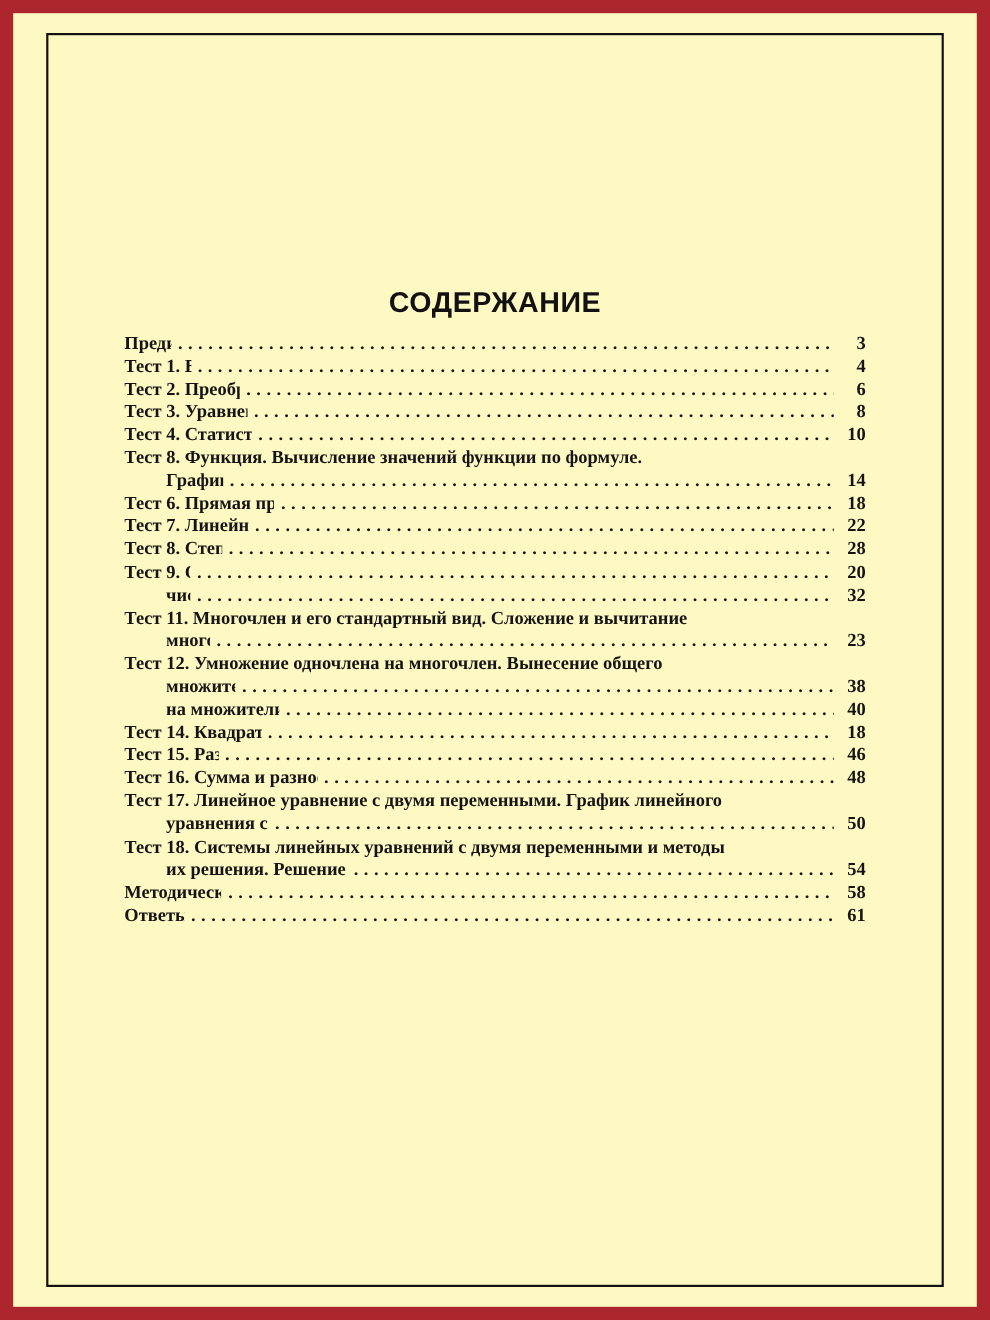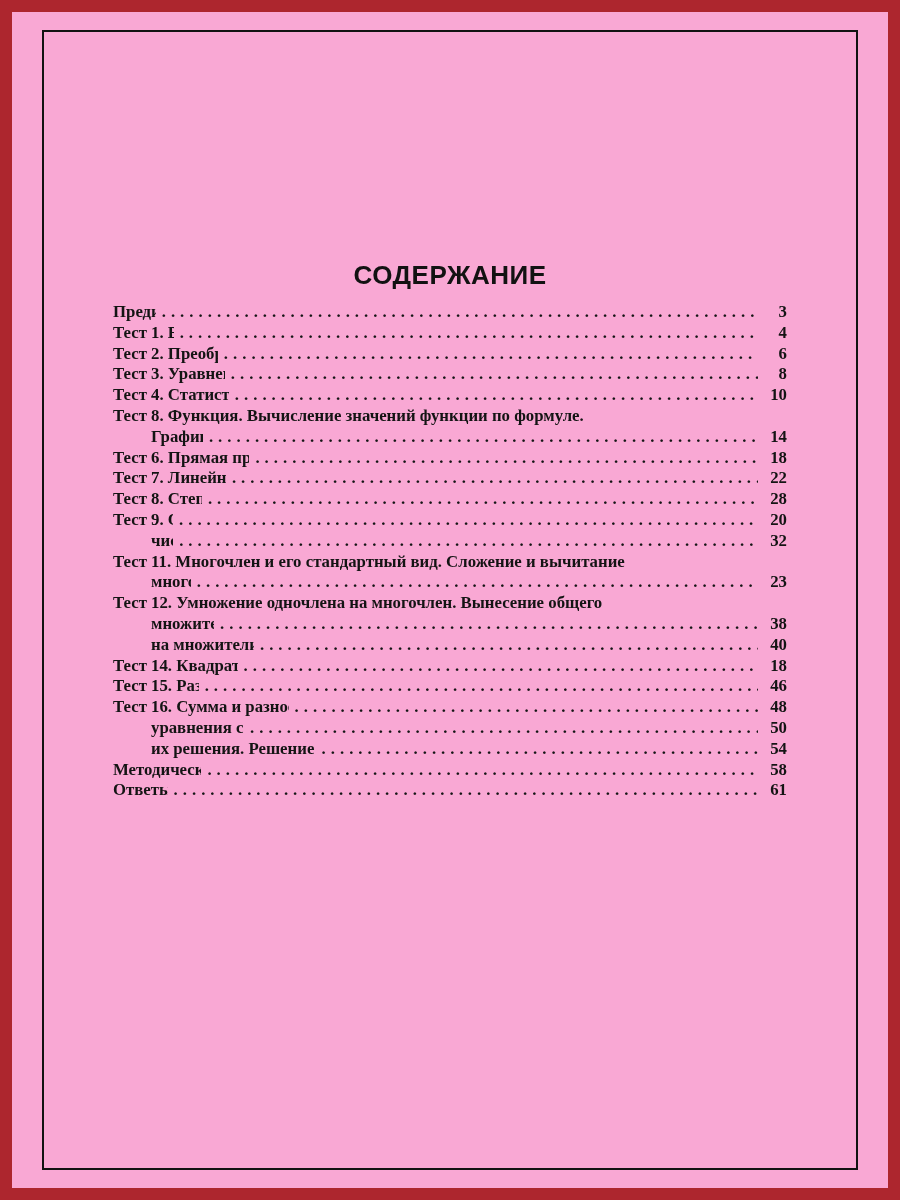--- a/index.html
+++ b/index.html
@@ -6,21 +6,21 @@
     margin: 0;
     padding: 0;
     width: 900px;
     height: 1200px;
     background: #ad262e;
     font-family: "Liberation Serif", serif;
   }
   .page {
     position: absolute;
     top: 12px; left: 12px; right: 12px; bottom: 12px;
-    background: #f9a8d4;
+    background: #fef9c3;
   }
   .inner-frame {
     position: absolute;
     top: 18px; left: 30px; right: 30px; bottom: 18px;
     border: 2px solid #121212;
     pointer-events: none;
   }
   .content {
     position: absolute;
     left: 101px;
@@ -167,24 +167,30 @@
         <div class="toc-row">
           <span class="toc-text">Тест 15. Разность квадратов</span>
           <span class="leader"></span>
           <span class="toc-page">46</span>
         </div>
         <div class="toc-row">
           <span class="toc-text">Тест 16. Сумма и разность кубов. Преобразование целых выражений</span>
           <span class="leader"></span>
           <span class="toc-page">48</span>
         </div>
+        <div class="toc-row">
+          <span class="toc-text">Тест 17. Линейное уравнение с двумя переменными. График линейного</span>
+        </div>
         <div class="toc-row cont">
           <span class="toc-text">уравнения с двумя переменными</span>
           <span class="leader"></span>
           <span class="toc-page">50</span>
+        </div>
+        <div class="toc-row">
+          <span class="toc-text">Тест 18. Системы линейных уравнений с двумя переменными и методы</span>
         </div>
         <div class="toc-row cont">
           <span class="toc-text">их решения. Решение задач с помощью систем линейных уравнений</span>
           <span class="leader"></span>
           <span class="toc-page">54</span>
         </div>
         <div class="toc-row">
           <span class="toc-text">Методические рекомендации</span>
           <span class="leader"></span>
           <span class="toc-page">58</span>

